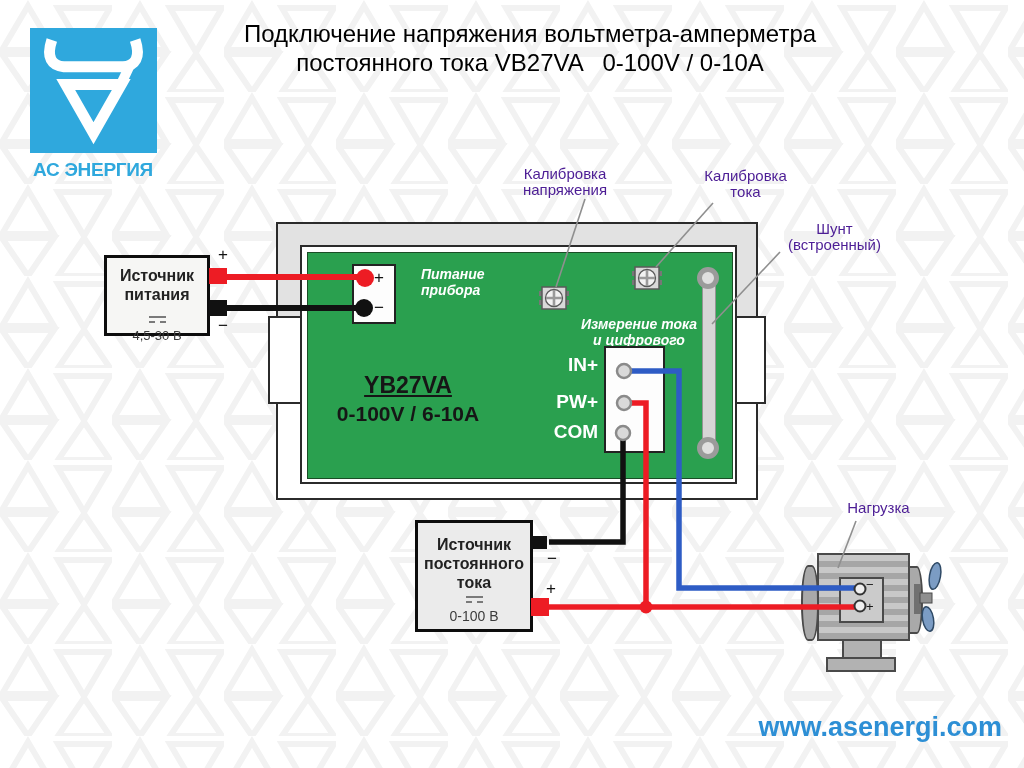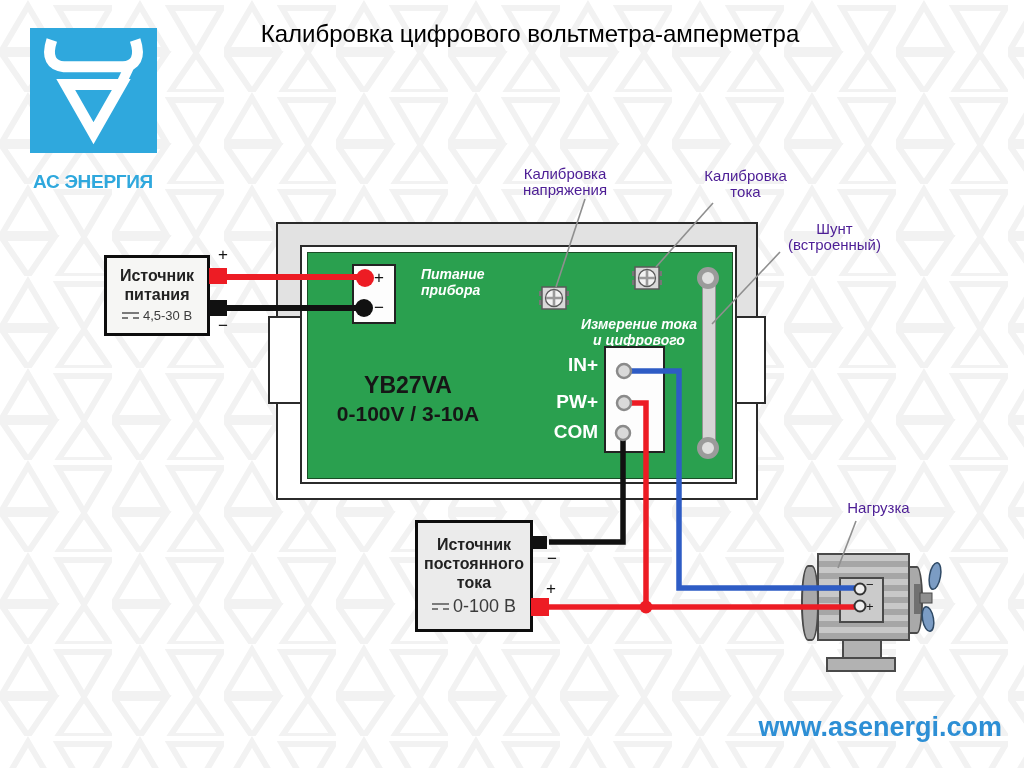--- a/index.html
+++ b/index.html
@@ -76,45 +76,46 @@
 
   <div class="abs layer1 logo-square" style="background:#2fa8dd;">
     <svg width="127" height="125" viewBox="0 0 128 126">
       <g fill="none" stroke="#ffffff" stroke-width="11">
         <path d="M 22,12 C 16,30 22,38 34,39 L 94,39 C 106,38 112,30 106,12"></path>
         <path d="M 101,37 L 91,58" stroke-width="10"></path>
         <path d="M 36,57 L 92,57 L 64,106 Z"></path>
       </g>
     </svg>
   </div>
-  <div class="abs layer1 ctr logo-text" style="color:#2fa8dd;margin-top:12px;">АС ЭНЕРГИЯ</div>
+  <div class="abs layer1 ctr logo-text" style="color:#2fa8dd;">АС ЭНЕРГИЯ</div>
 
   <div class="abs layer1 ctr title">
-    <div>Калибровка цифрового вольтметра-амперметра</div>
+    <div>Подключение напряжения вольтметра-амперметра</div>
+    <div>постоянного тока VB27VA   0-100V / 0-10A</div>
   </div>
 
   <div class="abs layer1 case-outer"></div>
   <div class="abs layer1 shade" style="left:278px;top:224px;width:478px;height:22px;"></div>
   <div class="abs layer1 shade" style="left:278px;top:224px;width:22px;height:93px;"></div>
   <div class="abs layer1 shade" style="left:734px;top:224px;width:22px;height:93px;"></div>
   <div class="abs layer1 tab" style="left:268px;top:316px;width:32px;height:84px;"></div>
   <div class="abs layer1 tab" style="left:730px;top:316px;width:32px;height:84px;"></div>
   <div class="abs layer1 case-inner"></div>
   <div class="abs layer1 pcb"></div>
 
   <div class="abs layer1 conn" style="left:352px;top:264px;width:40px;height:56px;"></div>
   <div class="abs layer1 mark" style="left:374px;top:269px;">+</div>
   <div class="abs layer1 mark" style="left:374px;top:299px;">−</div>
   <div class="abs layer1 pcb-italic" style="left:402px;top:266px;width:66px;margin-left:19px;">
     <div>Питание</div>
     <div>прибора</div>
   </div>
 
-  <div class="abs layer1 ctr model" style="left:326px;top:372px;width:164px;font-size:23px;">YB27VA</div>
-  <div class="abs layer1 ctr model" style="left:318px;top:402px;width:180px;font-size:21px;">0-100V / 3-10A</div>
+  <div class="abs layer1 ctr model" style="left:326px;top:372px;width:164px;font-size:23px;text-decoration:underline;">YB27VA</div>
+  <div class="abs layer1 ctr model" style="left:318px;top:402px;width:180px;font-size:21px;">0-100V / 6-10A</div>
 
   <svg class="abs layer1" style="left:539px;top:285px;" width="30" height="26" viewBox="0 0 30 26">
     <rect x="0" y="6" width="4" height="5" fill="#777"></rect>
       <rect x="0" y="15" width="4" height="5" fill="#777"></rect>
     <rect x="26" y="6" width="4" height="5" fill="#777"></rect>
       <rect x="26" y="15" width="4" height="5" fill="#777"></rect>
     <rect x="3" y="2" width="24" height="22" fill="#d9d9d9" stroke="#5a5a5a" stroke-width="1.5"></rect>
     <circle cx="15" cy="13" r="8.5" fill="#f2f2f2" stroke="#5a5a5a" stroke-width="1.3"></circle>
     <path d="M 15,5 L 15,21 M 7,13 L 23,13" stroke="#9a9a9a" stroke-width="2.6"></path>
   </svg>
@@ -152,37 +153,37 @@
   <div class="abs layer1 ctr callout" style="left:772px;top:221px;width:125px;">
     <div>Шунт</div>
     <div>(встроенный)</div>
   </div>
   <div class="abs layer1 ctr callout" style="left:836px;top:500px;width:85px;">Нагрузка</div>
 
   <div class="abs layer1 src-box" style="left:104px;top:255px;width:100px;height:75px;background:#f6f6f4;padding-top:0;">
     <div style="padding-top:8px;">
       <div class="ln">Источник</div>
       <div class="ln">питания</div>
-      <div class="rating" style="margin-top:4px;">
+      <div class="rating" style="margin-top:12px;flex-direction:column;">
         <span class="dc-sym"></span>
         <span>4,5-30 В</span>
       </div>
     </div>
   </div>
   <div class="abs layer1 sq-term" style="left:209px;top:268px;width:18px;height:16px;background:#ed1c24;"></div>
   <div class="abs layer1 sq-term" style="left:209px;top:300px;width:18px;height:16px;background:#111;"></div>
   <div class="abs layer1 mark" style="left:218px;top:246px;">+</div>
   <div class="abs layer1 mark" style="left:218px;top:317px;">−</div>
 
   <div class="abs layer1 src-box" style="left:415px;top:520px;width:112px;height:106px;background:#ebebeb;">
     <div style="padding-top:12px;">
       <div class="ln">Источник</div>
       <div class="ln">постоянного</div>
       <div class="ln">тока</div>
-      <div class="rating" style="margin-top:4px;font-size:18px;">
+      <div class="rating" style="margin-top:4px;font-size:14px;flex-direction:column;">
         <span class="dc-sym"></span>
         <span>0-100 В</span>
       </div>
     </div>
   </div>
   <div class="abs layer1 sq-term" style="left:530px;top:536px;width:17px;height:13px;background:#111;"></div>
   <div class="abs layer1 sq-term" style="left:531px;top:598px;width:18px;height:18px;background:#ed1c24;"></div>
   <div class="abs layer1 mark" style="left:547px;top:550px;">−</div>
   <div class="abs layer1 mark" style="left:546px;top:580px;">+</div>
 

